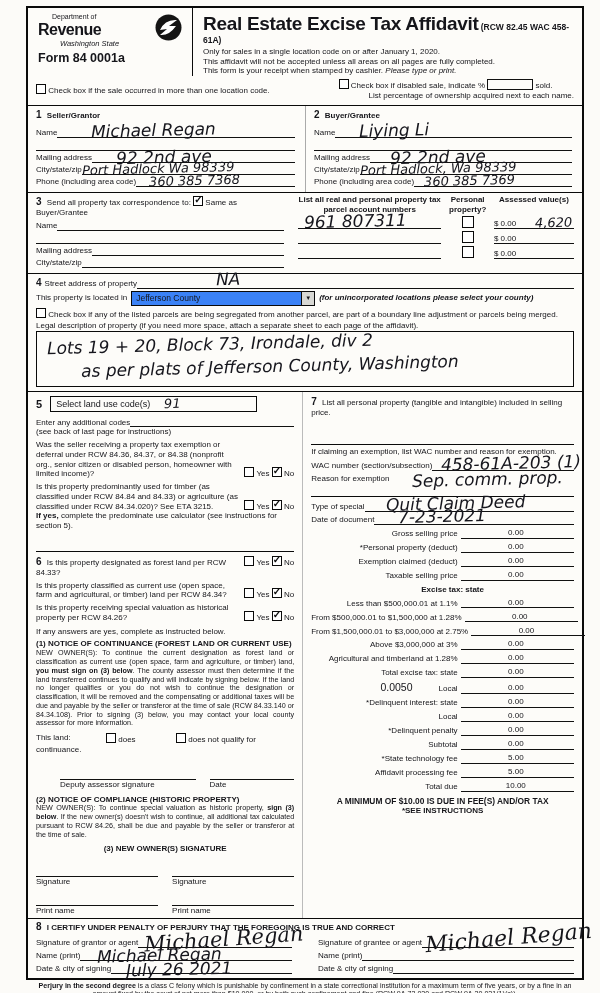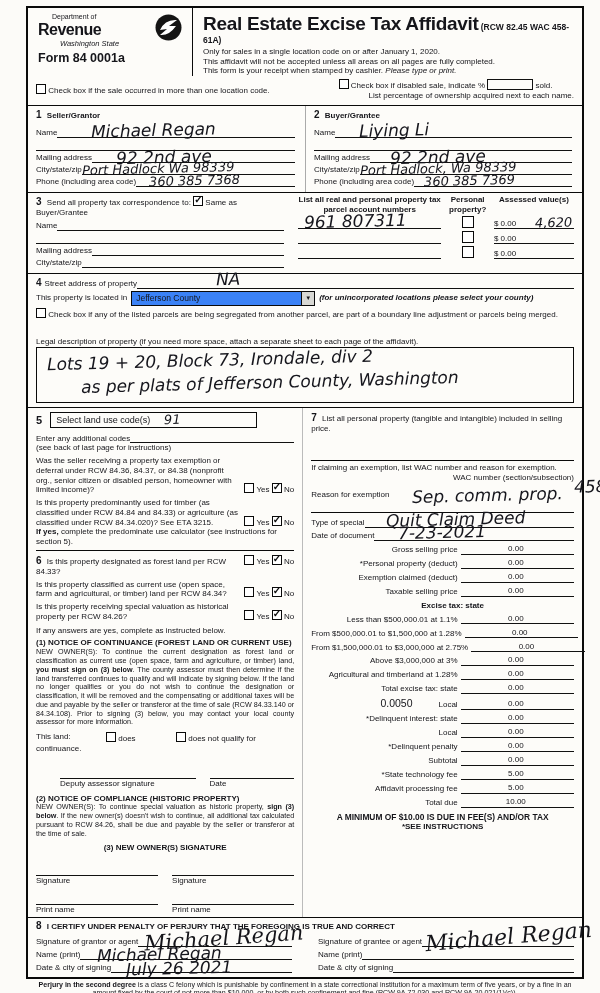--- a/index.html
+++ b/index.html
@@ -236,21 +236,21 @@
         <span class="dd" style="width:178px;margin:0 4px;padding-left:4px;justify-content:space-between;">
           <span style="font-size:8.5px;">Jefferson County</span>
           <span style="width:12px;height:100%;border-left:1px solid #0a0a0a;background:#d8d8d4;display:inline-flex;align-items:center;justify-content:center;font-size:6px;">▼</span>
         </span>
         <span class="b i">(for unincorporated locations please select your county)</span>
       </div>
       <div style="margin-top:2px;">
         <span class="cb"></span>
         <span>Check box if any of the listed parcels are being segregated from another parcel, are part of a boundary line adjustment or parcels being merged.</span>
       </div>
-      <div style="margin-top:17px;">Legal description of property (if you need more space, attach a separate sheet to each page of the affidavit).</div>
+      <div style="margin-top:1px;">Legal description of property (if you need more space, attach a separate sheet to each page of the affidavit).</div>
       <div style="border:1.5px solid #0a0a0a;height:50px;margin-top:1px;padding:2px 6px;position:relative;">
         <div class="hw hw-lg" style="margin-left:4px;">Lots 19 + 20, Block 73, Irondale, div 2</div>
         <div class="hw hw-lg" style="margin-left:38px;margin-top:1px;">as per plats of Jefferson County, Washington</div>
       </div>
     </div>
 
     <div class="cols">
 
       <div class="colL">
         <div style="display:flex;align-items:center;">
@@ -276,21 +276,21 @@
         </div>
         <div class="qrow">
           <span class="qtext">Is this property predominantly used for timber (as classified under RCW 84.84 and 84.33) or agriculture (as classified under RCW 84.34.020)? See ETA 3215.</span>
           <span class="yn">
             <span class="cb"></span>
             <span>Yes</span>
             <span class="cb checked"></span>
             <span>No</span>
           </span>
         </div>
-        <div style="border-bottom:1px solid #0a0a0a;padding-bottom:3px;">
+        <div style="border-bottom:1px solid #0a0a0a;padding-bottom:20px;">
           <span class="b">If yes,</span><span> complete the predominate use calculator (see instructions for section 5).</span>
         </div>
 
         <div class="qrow" style="margin-top:4px;">
           <span class="qtext"><span class="secnum">6</span>
             <span>Is this property designated as forest land per RCW 84.33?</span></span>
           <span class="yn" style="align-self:flex-start;">
             <span class="cb"></span>
             <span>Yes</span>
             <span class="cb checked"></span>
@@ -363,21 +363,21 @@
                <div>Print name</div>
             </div>
         </div>
       </div>
 
       <div class="colR">
         <div><span class="secnum">7</span>
           <span>List all personal property (tangible and intangible) included in selling price.</span></div>
         <div style="height:26px;"></div>
         <div style="border-top:1px solid #0a0a0a;padding-top:2px;">If claiming an exemption, list WAC number and reason for exemption.</div>
-        <div class="frow" style="height:14px;flex-direction:column;">
+        <div class="frow" style="height:14px;">
           <span class="flabel">WAC number (section/subsection)</span>
           <span class="fline">
             <span class="hw hw-lg abs" style="left:6%;bottom:-4px;">458-61A-203 (1)</span>
           </span>
         </div>
         <div class="frow" style="height:13px;">
           <span class="flabel">Reason for exemption</span>
           <span style="flex:1;position:relative;">
             <span class="hw hw-lg abs" style="left:12%;bottom:-6px;">Sep.  comm.  prop.</span>
           </span>

